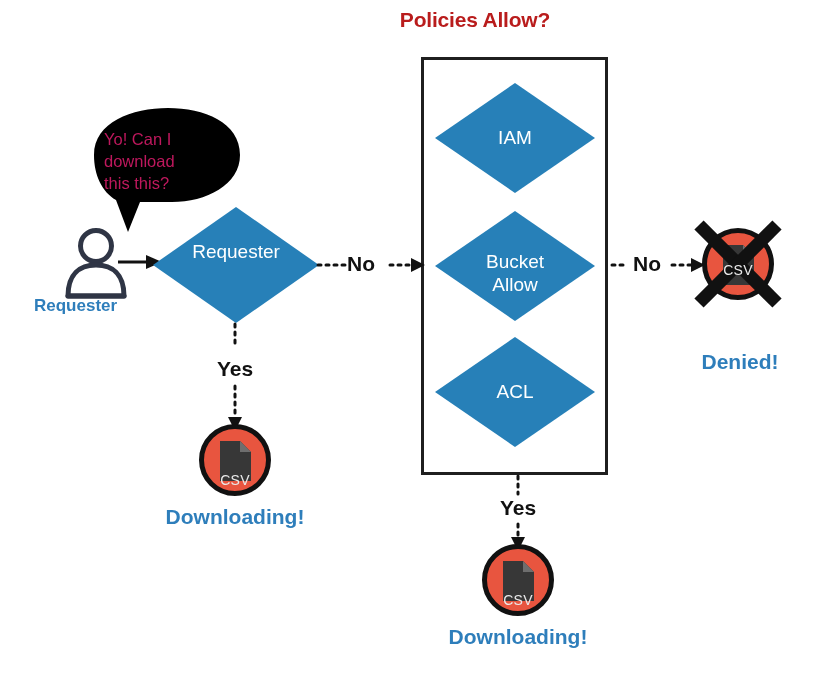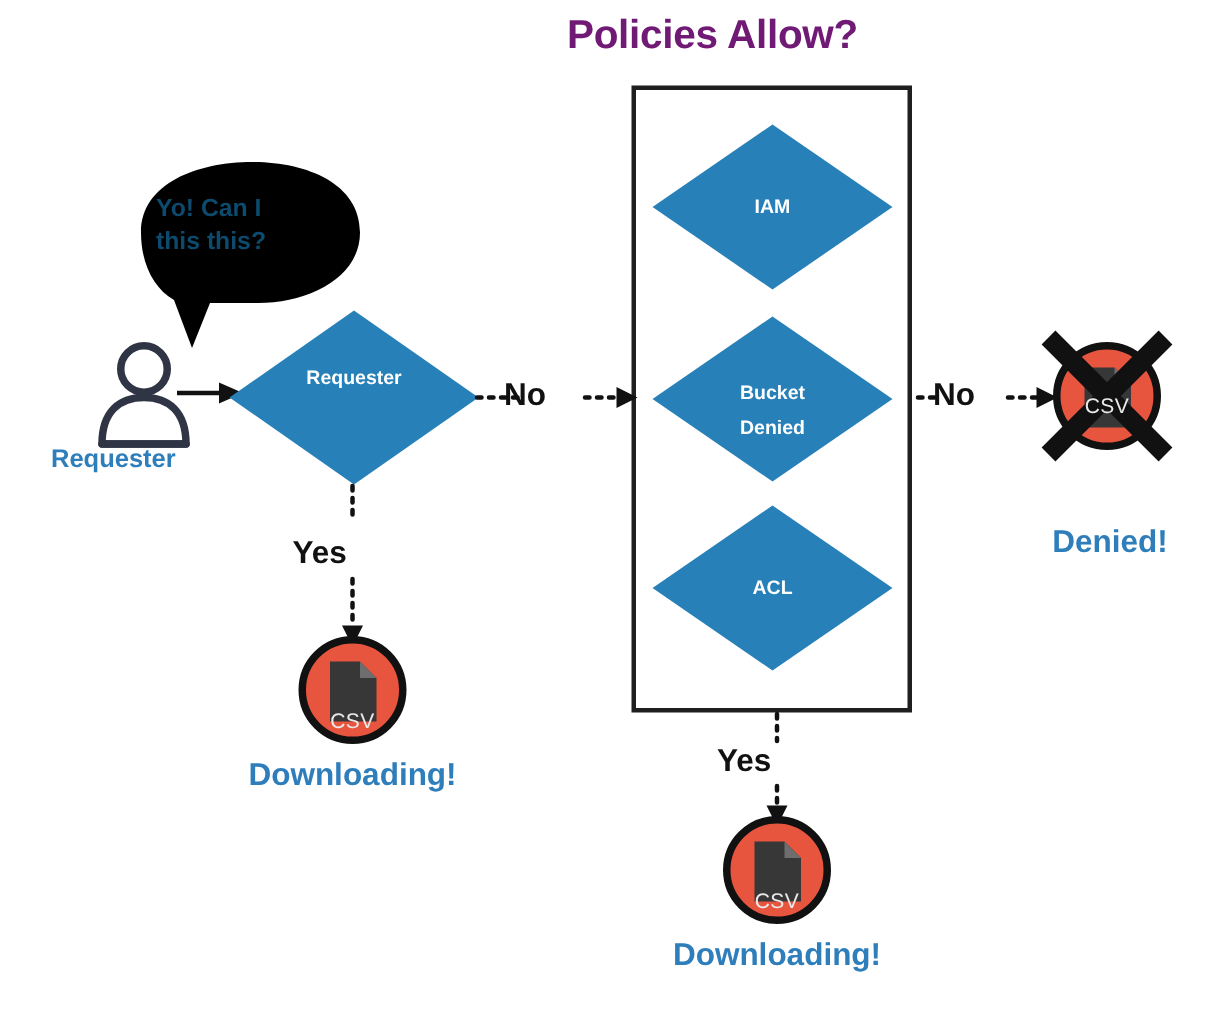--- a/index.html
+++ b/index.html
@@ -18,77 +18,77 @@
     overflow: hidden;
   }
   .abs { position: absolute; }
 
   
   .title {
     left: 0px;
     top: 8px;
     width: 764px;
     text-align: center;
-    font-size: 27px;
-    font-weight: bold;
-    color: #701a75;
+    font-size: 21px;
+    font-weight: bold;
+    color: #b91c1c;
     letter-spacing: -0.2px;
   }
   .title span { position: relative; left: 93px; }
 
   
   .policies-box {
     left: 421px;
     top: 57px;
     width: 187px;
     height: 418px;
     border: 3px solid #1f1f1f;
     background: #ffffff;
     box-sizing: border-box;
   }
   .diamond-label {
     position: absolute;
     left: 0; right: 0;
     text-align: center;
     color: #ffffff;
-    font-weight: bold;
-    font-size: 13px;
+    font-weight: normal;
+    font-size: 19px;
     line-height: 23px;
     pointer-events: none;
   }
 
   
   .lbl-black {
     font-size: 21px;
     font-weight: bold;
     color: #111111;
-    text-align: left;
+    text-align: center;
   }
   .lbl-blue {
     font-size: 21px;
     font-weight: bold;
     color: #2e7ebb;
     text-align: center;
   }
   .lbl-requester {
     font-size: 17px;
     font-weight: bold;
     color: #2e7ebb;
     text-align: left;
   }
 
   
   .bubble-text {
     position: absolute;
     left: 104px;
     top: 128px;
     width: 124px;
-    color: #0c4a6e;
+    color: #be185d;
     font-size: 16.5px;
-    font-weight: bold;
+    font-weight: normal;
     line-height: 22px;
     text-align: left;
   }
 
   
   .csv-text {
     position: absolute;
     color: #e9e9e9;
     font-size: 14px;
     font-weight: normal;
@@ -109,20 +109,21 @@
   <svg class="abs" style="left:80px; top:100px;" width="170" height="140">
     <path d="M 14 55 C 14 22, 52 8, 88 8 C 124 8, 160 22, 160 55
              C 160 85, 126 102, 92 102
              L 60 102
              L 48 132
              L 36 100
              C 22 92, 14 75, 14 55 Z" fill="#000000"></path>
   </svg>
   <div class="bubble-text">
     <div>Yo! Can I</div>
+    <div>download</div>
     <div>this this?</div>
   </div>
 
   <svg class="abs" style="left:56px; top:228px;" width="86" height="72">
     <circle cx="40" cy="18" r="15.5" fill="none" stroke="#2f3545" stroke-width="5"></circle>
     <path d="M 12 68 C 12 46, 24 37, 40 37 C 56 37, 68 46, 68 68 Z" fill="none" stroke="#2f3545" stroke-width="5" stroke-linejoin="round"></path>
     <line x1="12" y1="68" x2="68" y2="68" stroke="#2f3545" stroke-width="5" stroke-linecap="round"></line>
   </svg>
   <div class="abs lbl-requester" style="left:34px; top:296px; width:200px;">Requester</div>
 
@@ -157,21 +158,21 @@
   </svg>
   <div class="diamond-label" style="left:434px; top:126px; width:162px;">
     <div>IAM</div>
   </div>
 
   <svg class="abs" style="left:434px; top:210px;" width="162" height="112">
     <polygon points="81,1 161,56 81,111 1,56" fill="#2780b8"></polygon>
   </svg>
   <div class="diamond-label" style="left:434px; top:250px; width:162px;">
     <div>Bucket</div>
-    <div>Denied</div>
+    <div>Allow</div>
   </div>
 
   <svg class="abs" style="left:434px; top:336px;" width="162" height="112">
     <polygon points="81,1 161,56 81,111 1,56" fill="#2780b8"></polygon>
   </svg>
   <div class="diamond-label" style="left:434px; top:380px; width:162px;">
     <div>ACL</div>
   </div>
 
   <svg class="abs" style="left:610px; top:250px;" width="100" height="30">

